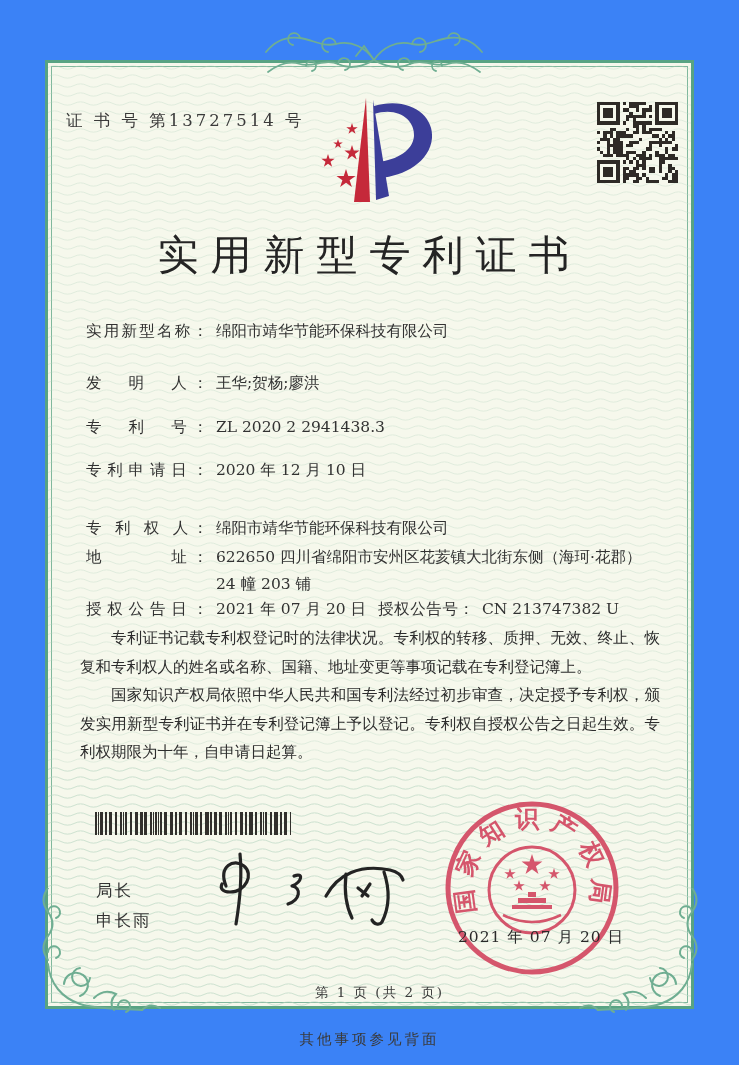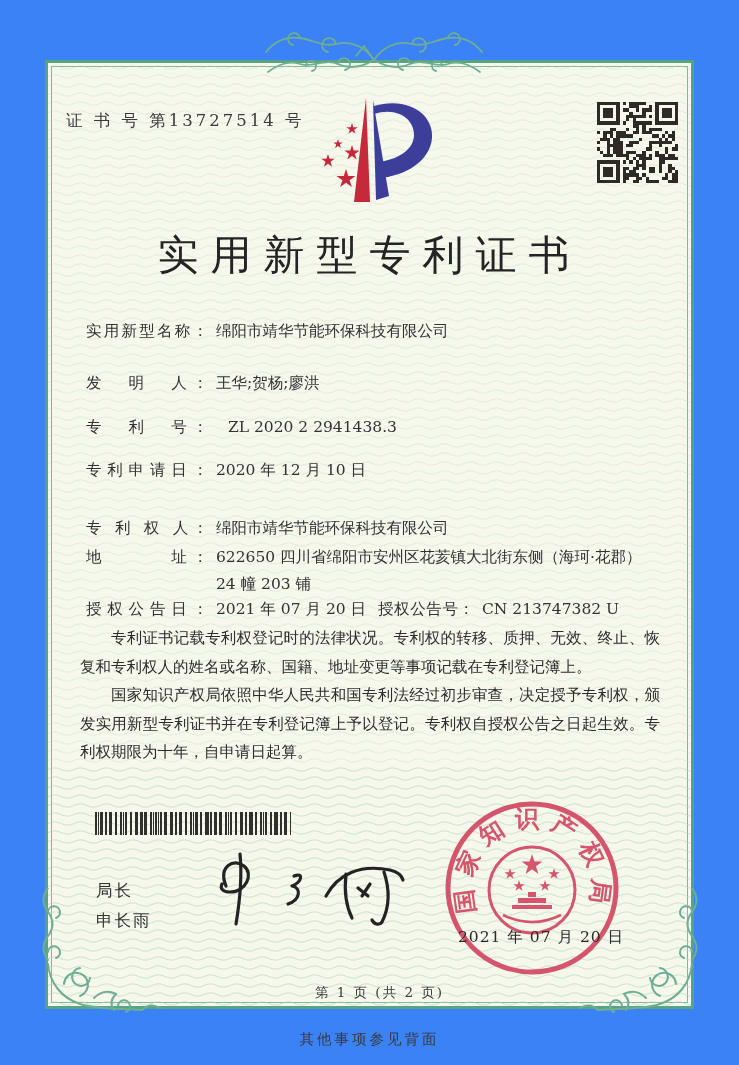--- a/index.html
+++ b/index.html
@@ -32,21 +32,21 @@
   .title{
     position:absolute;left:0;top:228px;width:100%;text-align:center;
     font-size:41px;font-weight:400;letter-spacing:12px;color:#242424;
   }
   .fields{position:absolute;left:86px;top:312px;width:575px;font-size:15.5px;color:#323232;}
   .frow{position:absolute;left:0;display:flex;align-items:flex-start;line-height:26px;}
   .lbl{display:inline-block;width:122px;text-align:justify;text-align-last:justify;flex:none;}
   .val{display:inline-block;margin-left:8px;}
   .r-name{top:6px;}
   .r-inventor{top:58px;}
-  .r-patno{top:102px;gap:12px;}
+  .r-patno{top:102px;}
   .r-appdate{top:145px;}
   .r-patentee{top:203px;}
   .r-address{top:232px;}
   .r-address .val{width:440px;line-height:27px;}
   .r-grant{top:284px;width:575px;}
   .grant-right{position:absolute;left:292px;top:0;display:flex;}
   .grant-right .lbl{width:96px;}
   .paras{
     position:absolute;left:80px;top:624px;width:580px;
     font-size:15.5px;line-height:28.5px;text-align:justify;color:#2d2d2d;

